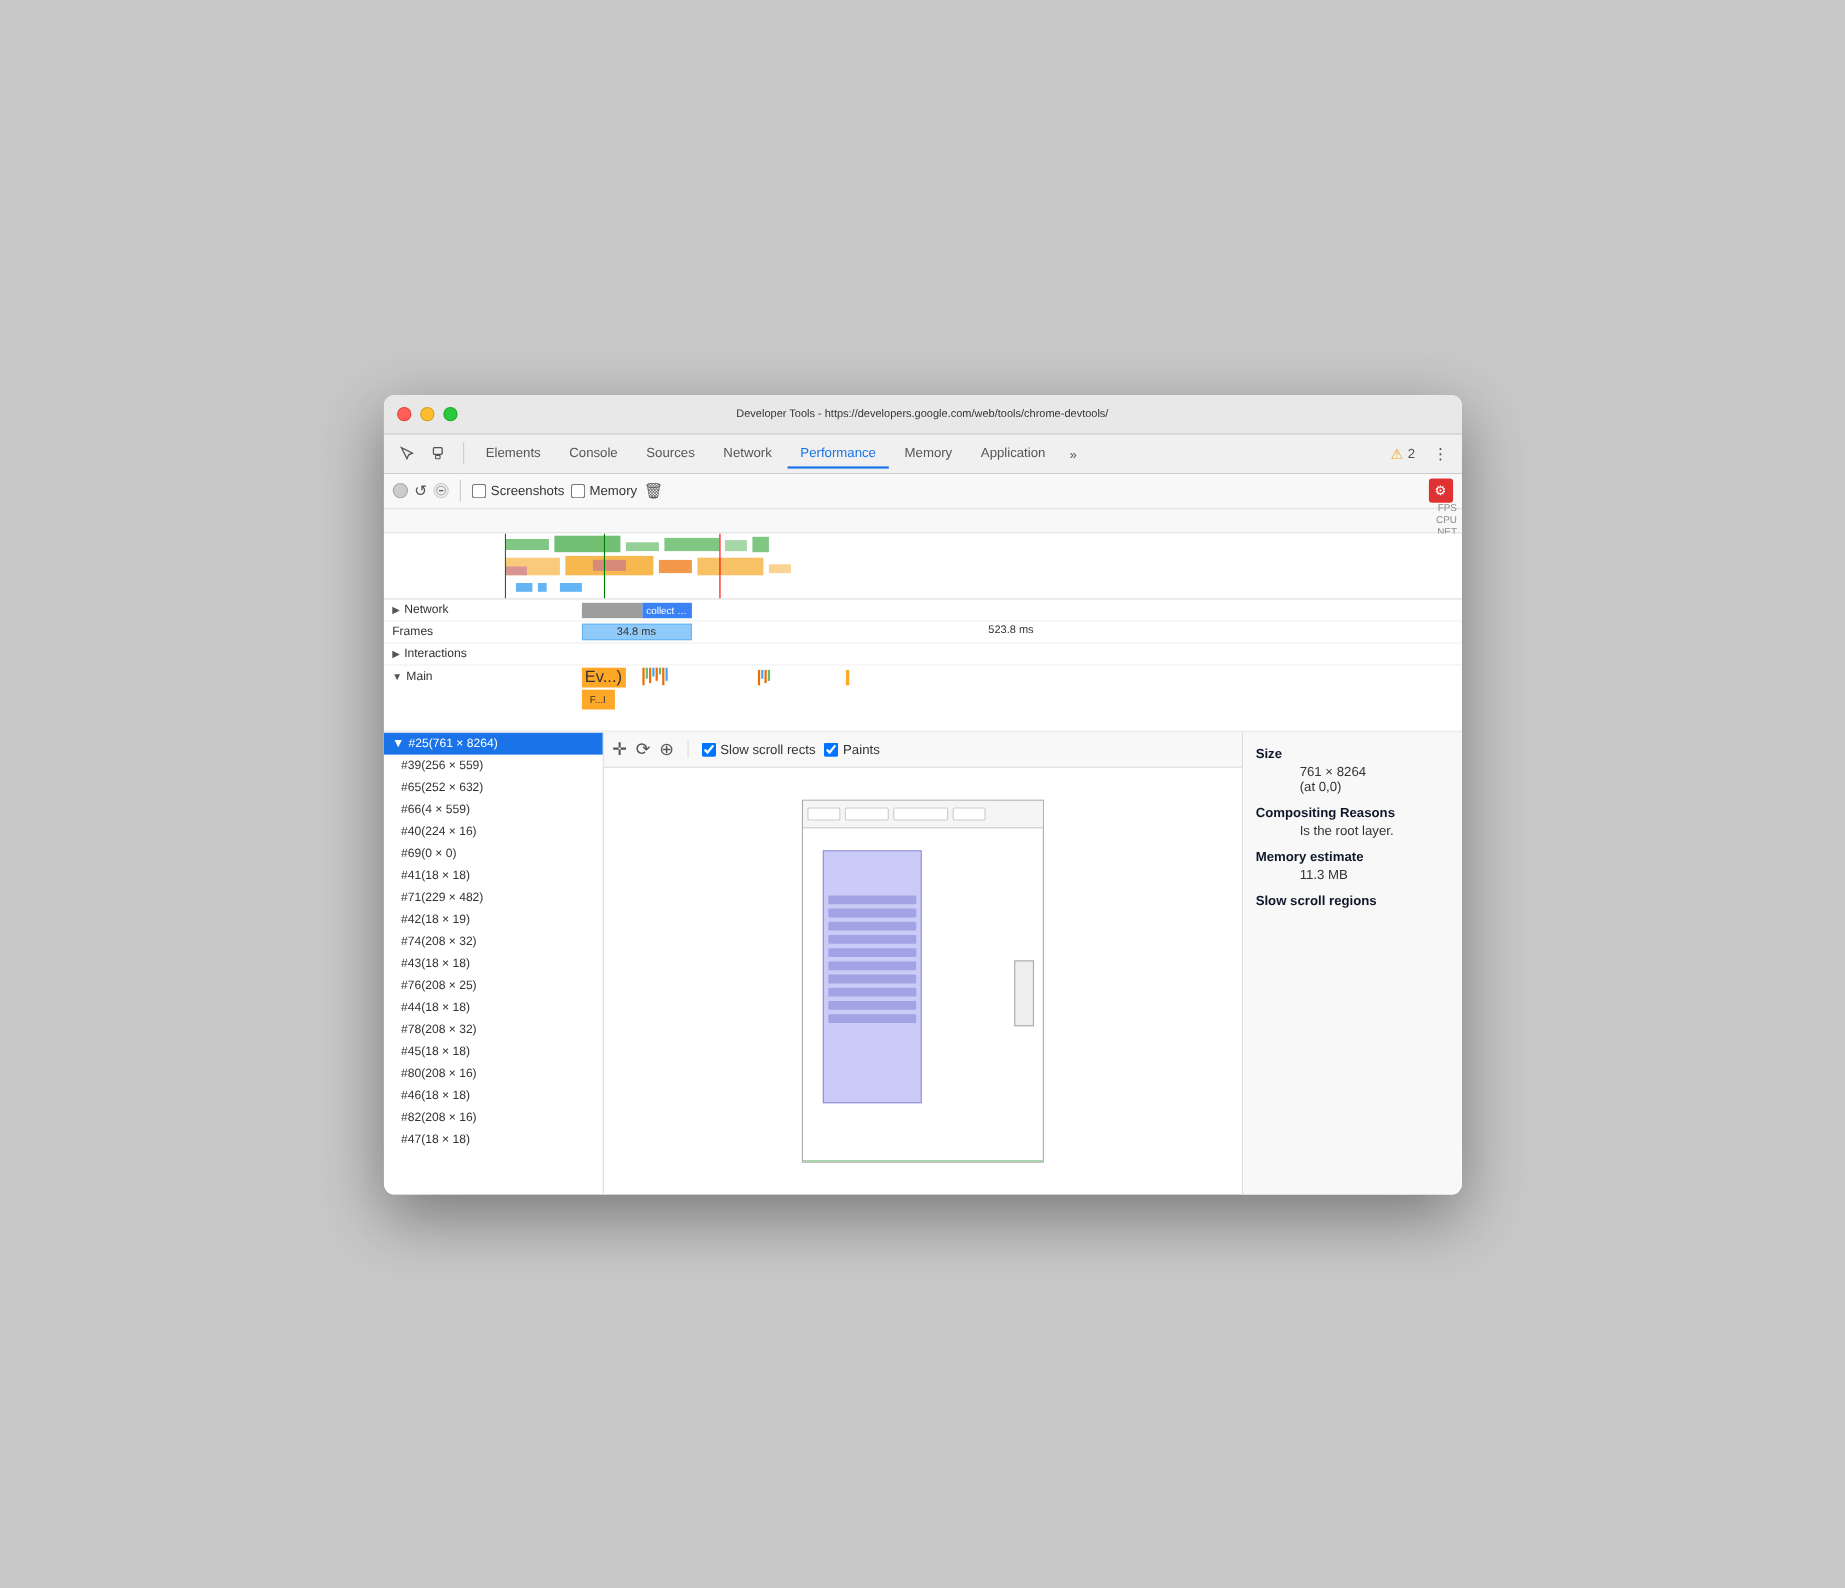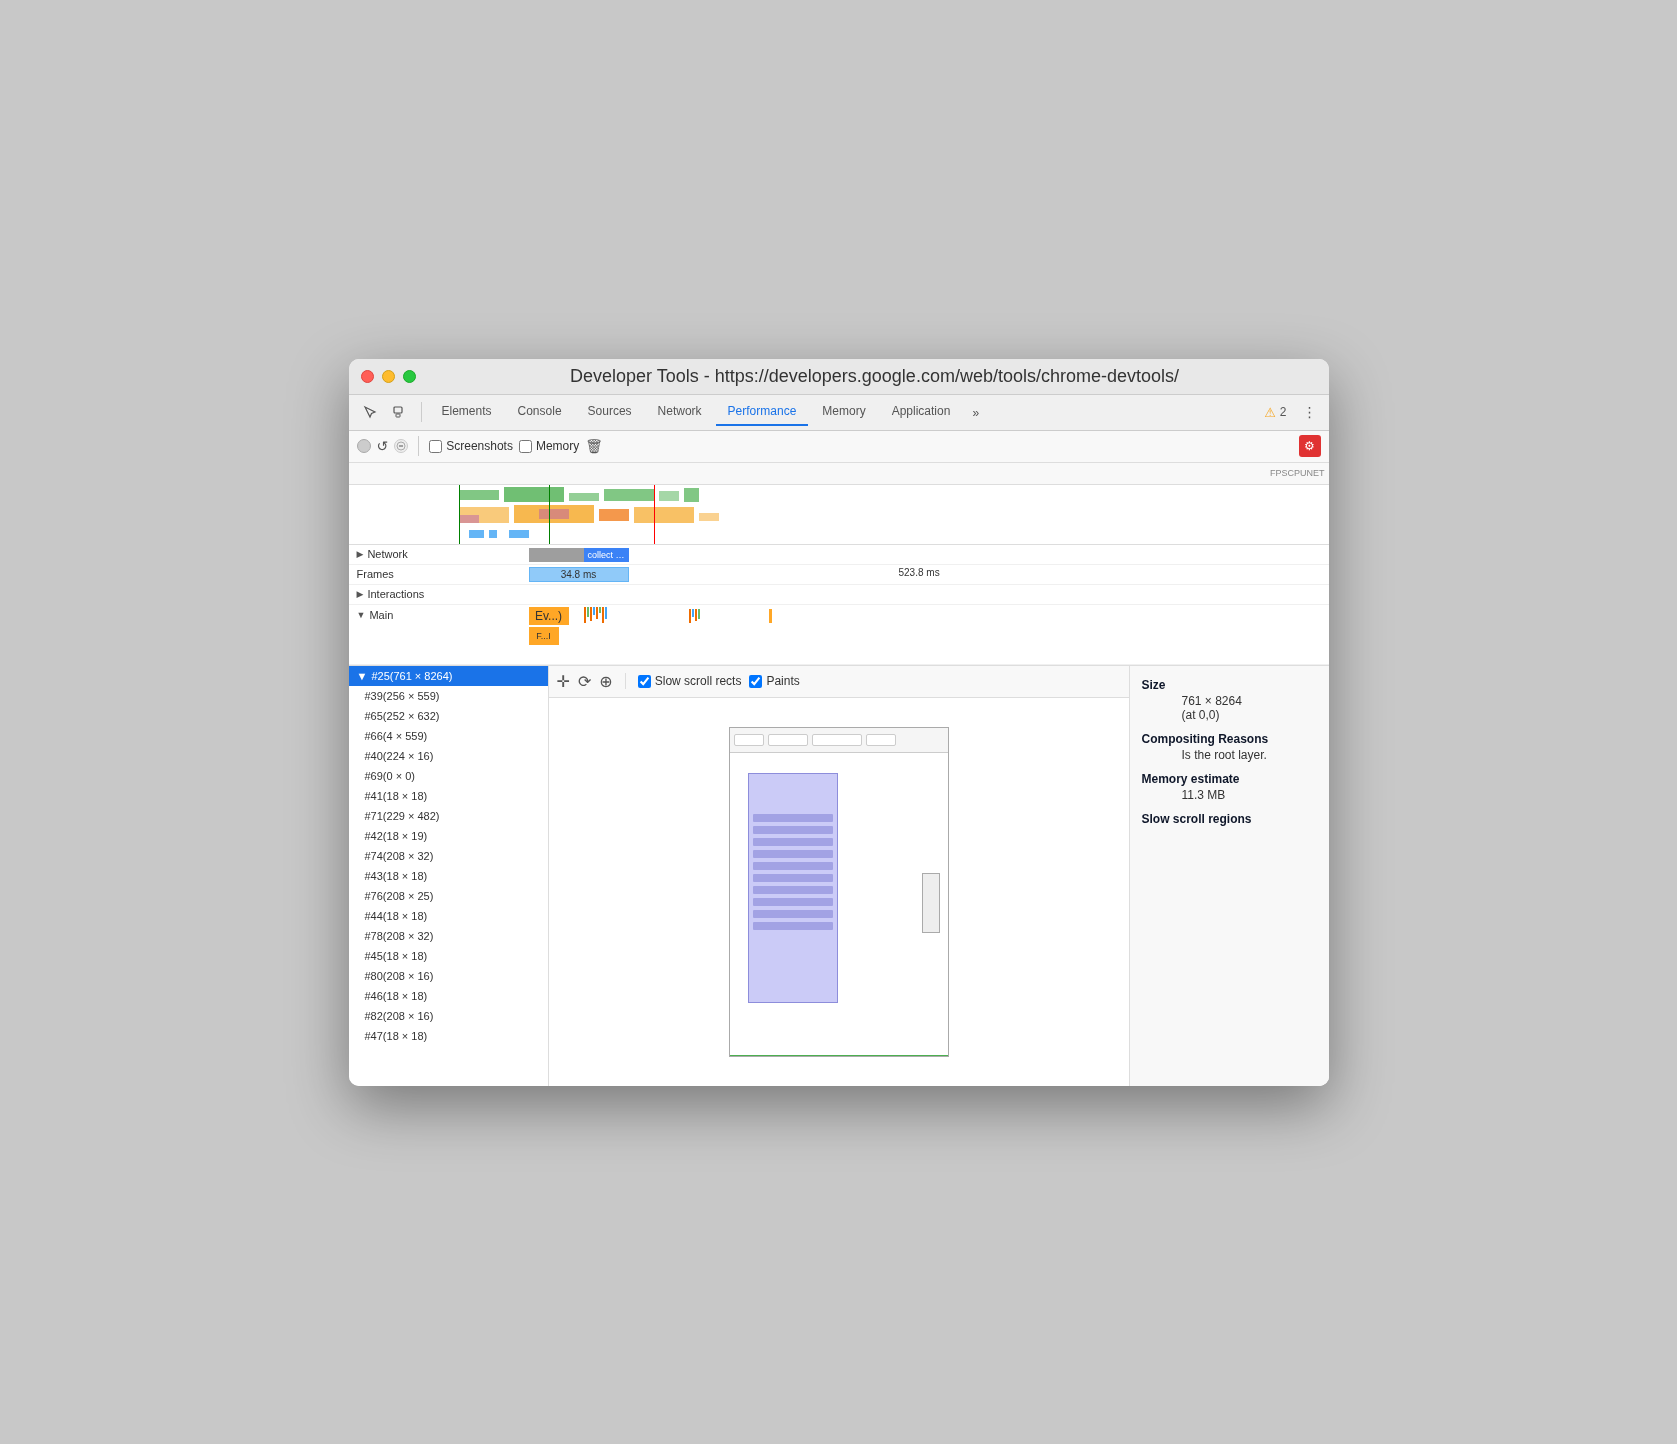--- a/index.html
+++ b/index.html
@@ -38,24 +38,23 @@
       border-radius: 50%;
       cursor: pointer;
     }
     .tl-red { background: #ff5f57; border: 1px solid #e0443e; }
     .tl-yellow { background: #febc2e; border: 1px solid #d4a017; }
     .tl-green { background: #28c840; border: 1px solid #1aab29; }
     .titlebar-title {
       position: absolute;
       left: 50%;
       transform: translateX(-50%);
-      font-size: 18px;
+      font-size: 10px;
       color: #333;
       white-space: nowrap;
-      margin-left: 36px;
     }
     .toolbar {
       background: #f0f0f0;
       border-bottom: 1px solid #ccc;
       display: flex;
       align-items: center;
       padding: 0 8px;
       height: 36px;
       gap: 4px;
     }
@@ -207,21 +206,21 @@
       color: #666;
       border-left: 1px solid #ddd;
       padding-left: 4px;
     }
     .ruler-labels-right {
       position: absolute;
       right: 4px;
       top: 50%;
       transform: translateY(-50%);
       display: flex;
-      flex-direction: row;
+      flex-direction: column;
       font-size: 9px;
       color: #888;
       line-height: 1.2;
       text-align: right;
     }
     .flame-row {
       display: flex;
       align-items: center;
       height: 20px;
       border-bottom: 1px solid #f0f0f0;
@@ -290,21 +289,21 @@
     .ev-bar {
       position: absolute;
       left: 70px;
       top: 2px;
       width: 40px;
       height: 18px;
       background: #ffa726;
       display: flex;
       align-items: center;
       justify-content: center;
-      font-size: 12px;
+      font-size: 15px;
       color: #333;
     }
     .f-bar {
       position: absolute;
       left: 70px;
       top: 22px;
       width: 30px;
       height: 18px;
       background: #ffa726;
       display: flex;

